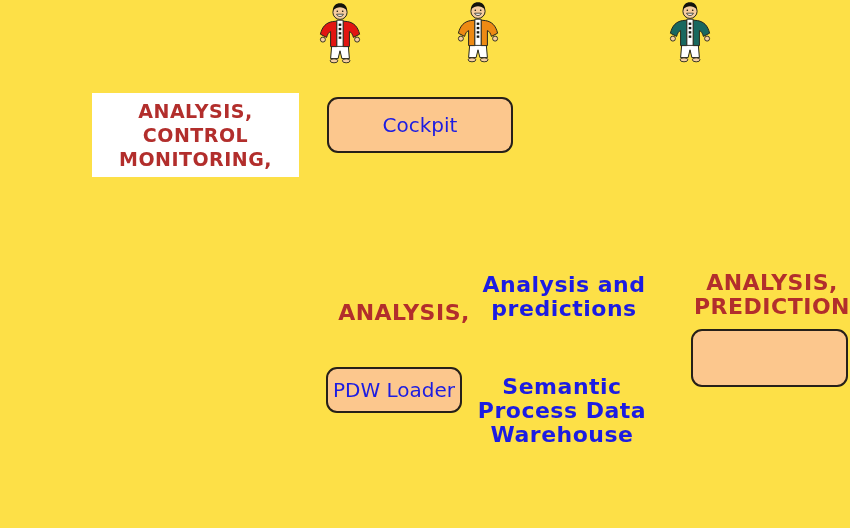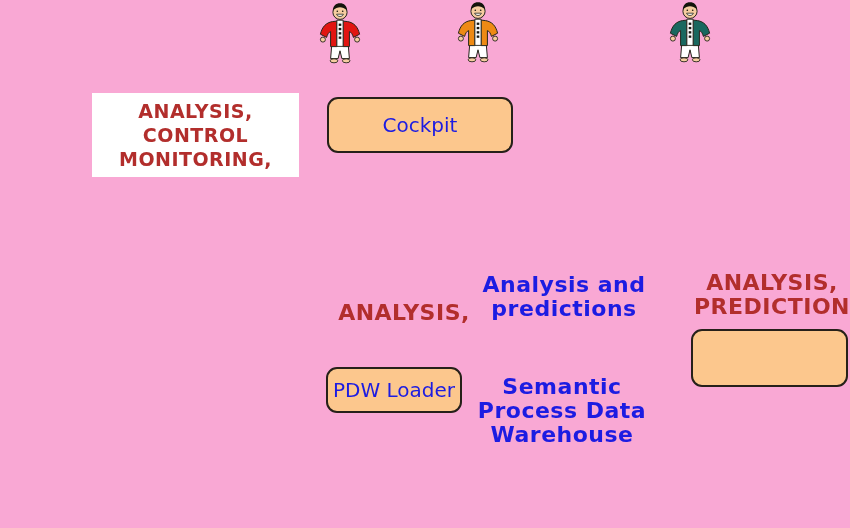--- a/index.html
+++ b/index.html
@@ -1,19 +1,19 @@
 <!DOCTYPE html>
 <html><head>
 <meta charset="utf-8">
 <style>
   html,body{margin:0;padding:0;background:#000;}
   #canvas{
     position:relative;
     width:850px;height:528px;
-    background:#f9a8d4;
+    background:#fde047;
     overflow:hidden;
     font-family:"DejaVu Sans","Liberation Sans",sans-serif;
   }
   .abs{position:absolute;}
   .person{width:46px;height:64px;}
   .panel{
     background:#ffffff;
     display:flex;flex-direction:column;justify-content:center;align-items:center;
     text-align:center;
     color:#b22e2c;

